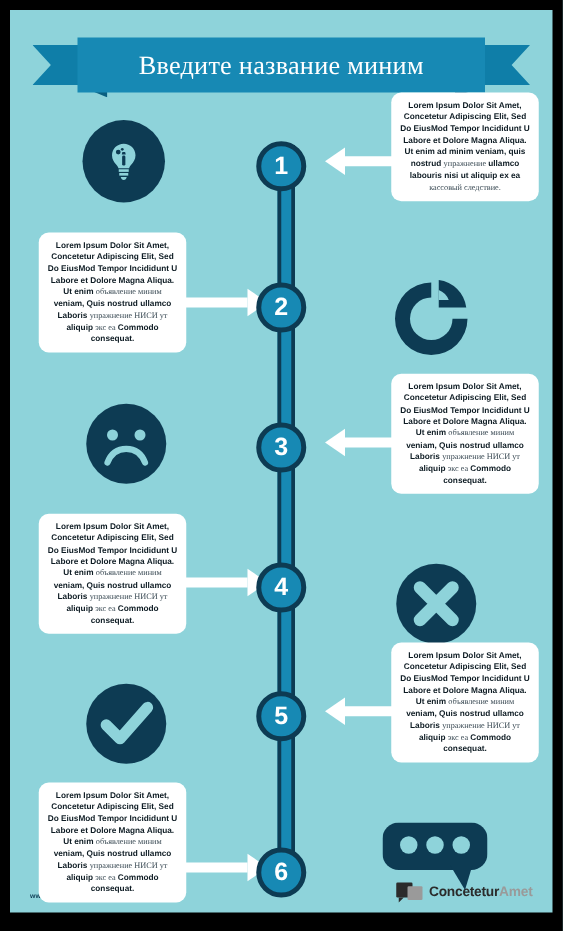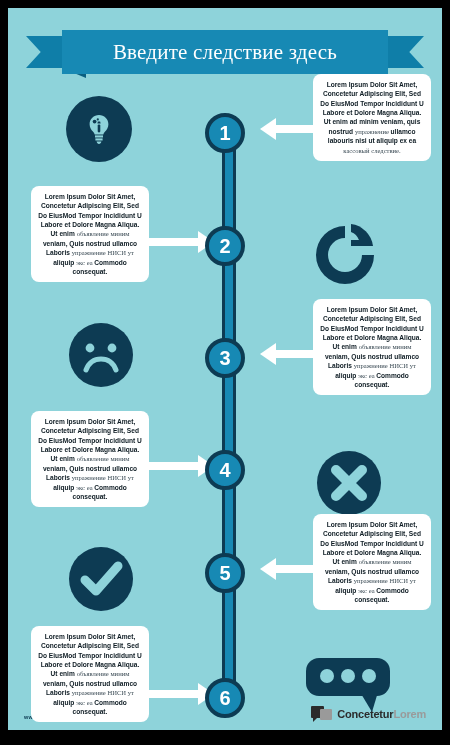--- a/index.html
+++ b/index.html
@@ -171,21 +171,21 @@
 
 <div id="poster">
   <div class="canvas">
 
     <div class="ribbon">
       <div class="ribbon-tail left"></div>
       <div class="ribbon-tail right"></div>
       <div class="ribbon-fold left"></div>
       <div class="ribbon-fold right"></div>
       <div class="ribbon-main">
-        <span class="title">Введите следствие здесь</span>
+        <span class="title">Введите название миним</span>
       </div>
     </div>
 
     <div class="timeline-bar"></div>
 
     <div class="node" style="top:105px;">
       <span>1</span>
     </div>
     <div class="node" style="top:218px;">
       <span>2</span>
@@ -289,17 +289,17 @@
         <circle cx="63" cy="18" r="7" fill="#8ed3da"></circle>
       </svg>
     </div>
 
     <div class="site-url">www.storyboardthat.com</div>
     <div class="brand">
       <span class="brand-mark">
         <span class="bubble-dark"></span>
         <span class="bubble-gray"></span>
       </span>
-      <span class="brand-text"><span>Concetetur</span><span class="that">Lorem</span></span>
+      <span class="brand-text"><span>Concetetur</span><span class="that">Amet</span></span>
     </div>
 
   </div>
 </div>
 
 </body></html>

